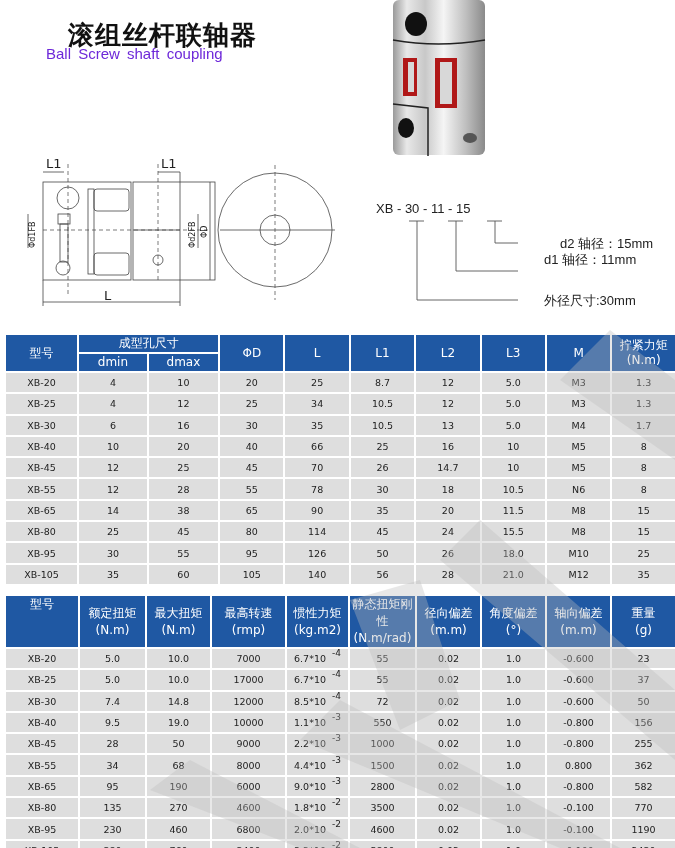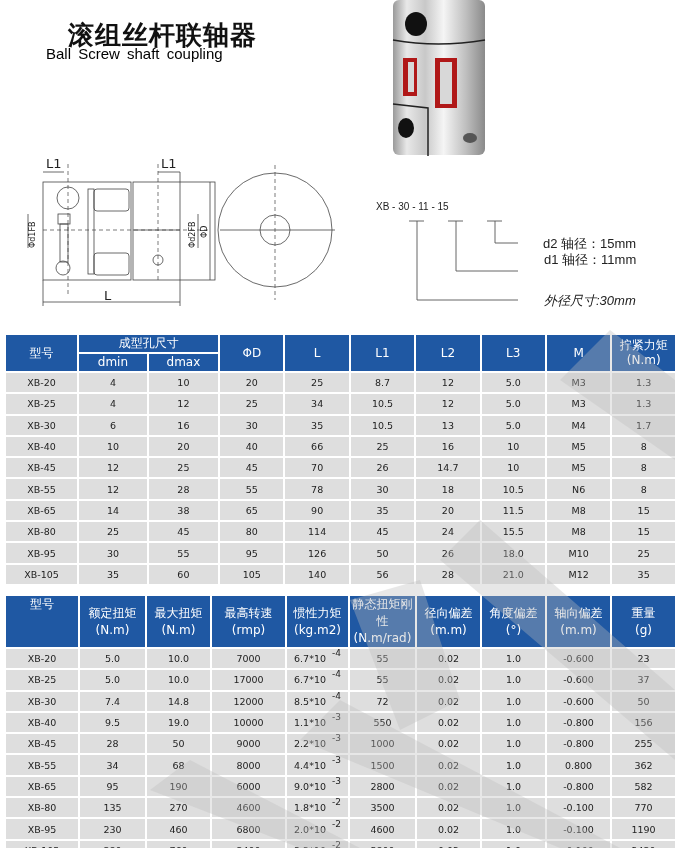--- a/index.html
+++ b/index.html
@@ -1,23 +1,23 @@
 <!DOCTYPE html>
 <html><head>
 <meta charset="utf-8">
 <style>
   * { box-sizing: border-box; margin: 0; padding: 0; }
   html, body { width: 675px; height: 848px; background: #ffffff; overflow: hidden; }
   body { position: relative; font-family: "DejaVu Sans", "Liberation Sans", sans-serif; color: #222; }
   .title-cn { position: absolute; left: 46px; top: 18px; font-size: 26px; font-weight: bold; color: #111; letter-spacing: 1px; margin-left: 22px; }
-  .title-en { position: absolute; left: 46px; top: 45px; font-size: 15px; color: #000000; font-family: "Liberation Sans", sans-serif; word-spacing: 3px; }
+  .title-en { position: absolute; left: 46px; top: 45px; font-size: 15px; color: #6d28d9; font-family: "Liberation Sans", sans-serif; word-spacing: 3px; }
   .product-photo { position: absolute; left: 388px; top: 0; width: 100px; height: 156px; }
   .drawing { position: absolute; left: 20px; top: 150px; width: 320px; height: 160px; }
   .code-diagram { position: absolute; left: 368px; top: 195px; width: 300px; height: 120px; }
-  .code-text { position: absolute; font-size: 10px; color: #222; font-family: "Liberation Sans", sans-serif; }
+  .code-text { position: absolute; font-size: 13px; color: #222; font-family: "Liberation Sans", sans-serif; }
   .code-label { position: absolute; font-size: 13px; color: #222; font-family: "Liberation Sans", sans-serif; white-space: nowrap; }
 
   table { position: absolute; left: 4px; border-collapse: separate; border-spacing: 2px; font-family: "DejaVu Sans", sans-serif; }
   th { background: #1f58a3; color: #ffffff; font-weight: normal; font-size: 12px; text-align: center; line-height: 15px; }
   td { background: #dedede; font-size: 9.5px; text-align: center; color: #222; height: 19.3px; padding: 0; }
   #t1 { top: 333px; width: 673px; }
   #t1 th { height: 17px; }
   #t2 { top: 594px; width: 673px; }
   #t2 th { height: 42px; padding: 0 1px; font-size: 12px; line-height: 17px; }
   #t2 td { height: 19.3px; }
@@ -103,23 +103,23 @@
   <svg style="position:absolute; left:0; top:0; width:300px; height:120px;" viewBox="0 0 300 120">
     <g stroke="#555" stroke-width="0.9" fill="none">
       <polyline points="41,26 56,26"></polyline>
       <polyline points="49,26 49,105 150,105"></polyline>
       <polyline points="80,26 95,26"></polyline>
       <polyline points="88,26 88,76 150,76"></polyline>
       <polyline points="119,26 134,26"></polyline>
       <polyline points="127,26 127,48 150,48"></polyline>
     </g>
   </svg>
-  <div class="code-label" style="left:175px; top:40px;">d2 轴径：15mm</div>
+  <div class="code-label" style="left:192px; top:40px;">d2 轴径：15mm</div>
   <div class="code-label" style="left:176px; top:56px;">d1 轴径：11mm</div>
-  <div class="code-label" style="left:176px; top:97px;font-style:italic;">外径尺寸:30mm</div>
+  <div class="code-label" style="left:176px; top:97px;">外径尺寸:30mm</div>
 </div>
 
 <table id="t1">
   <colgroup>
     <col style="width:72px">
       <col style="width:68px">
       <col style="width:70px">
       <col style="width:64px">
     <col style="width:64px">
       <col style="width:64px">

